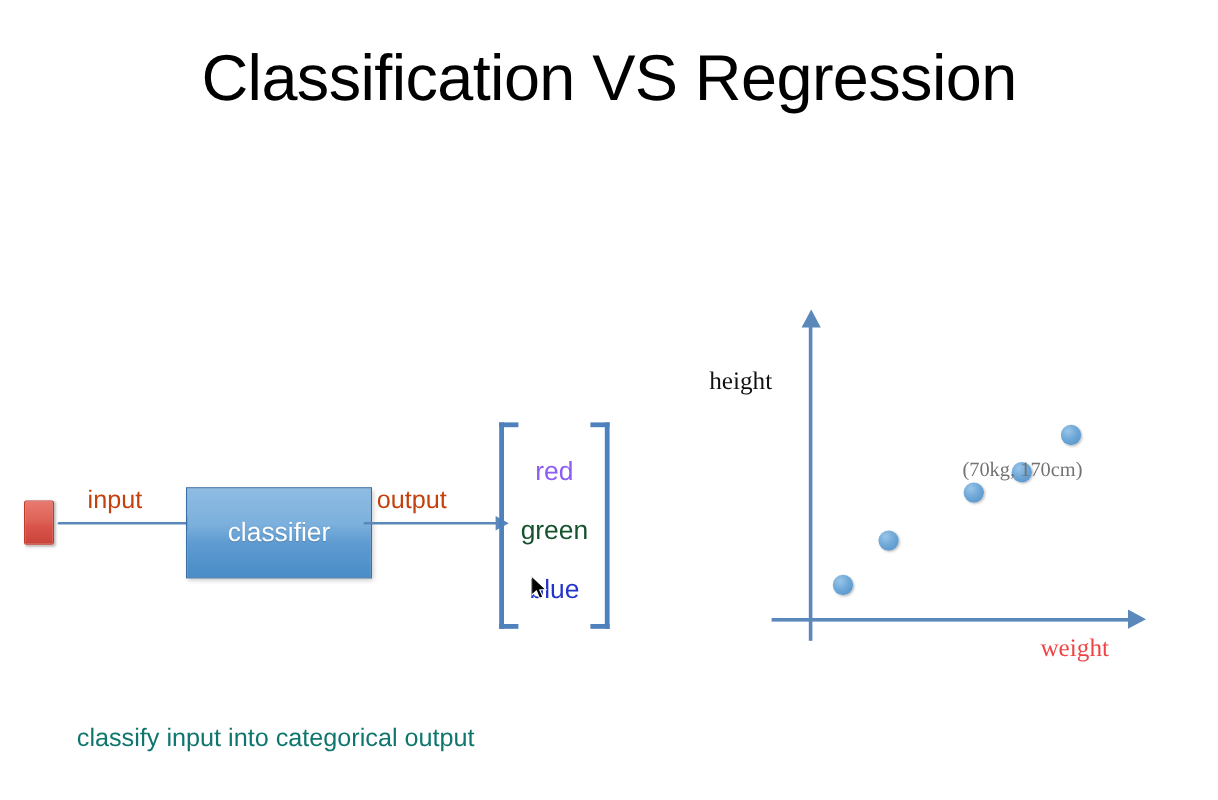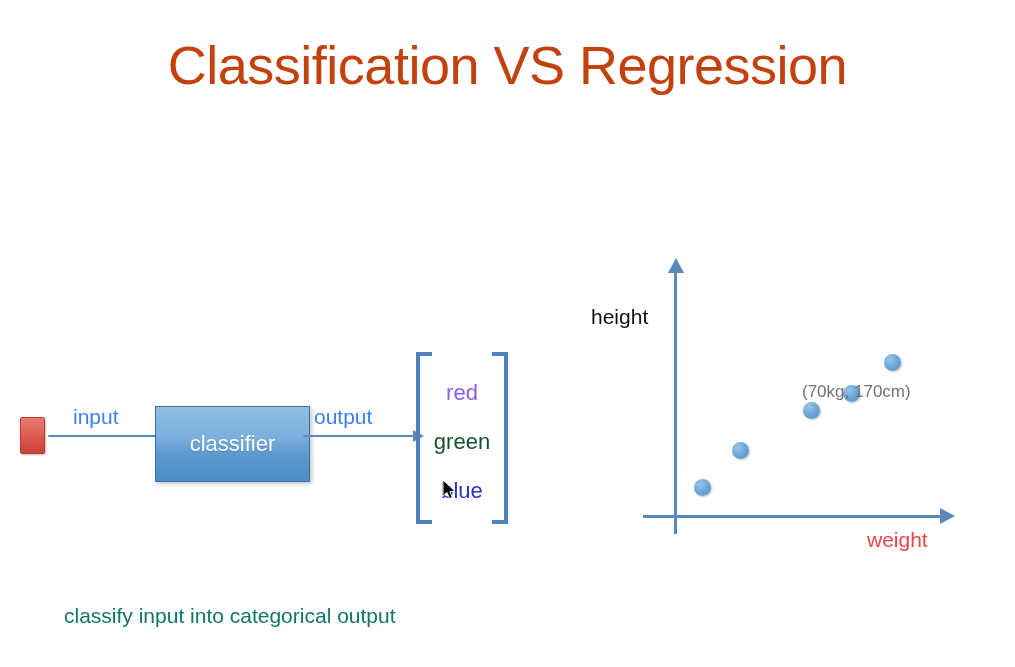--- a/index.html
+++ b/index.html
@@ -20,21 +20,21 @@
   
   #slide-title {
     position: absolute;
     left: 0;
     top: 34px;
     width: 1015px;
     text-align: center;
     font-size: 54px;
     font-weight: 400;
     letter-spacing: -0.5px;
-    color: #c2410c;
+    color: #000000;
     white-space: nowrap;
   }
 
   
   #classification-panel {
     position: absolute;
     left: 0;
     top: 0;
     width: 560px;
     height: 667px;
@@ -69,21 +69,21 @@
     top: 3px;
     width: 0;
     height: 0;
     border-top: 6px solid transparent;
     border-bottom: 6px solid transparent;
     border-left: 11px solid #5b88ba;
   }
   .arrow-label {
     position: absolute;
     font-size: 21px;
-    color: #3b82f6;
+    color: #c2410c;
     white-space: nowrap;
   }
 
   #arrow-input { left: 48px; top: 427px; width: 120px; }
   #arrow-input .arrow-line { width: 110px; }
   #arrow-input .arrow-head { left: 108px; }
   #label-input { left: 73px; top: 405px; }
 
   #arrow-output { left: 303px; top: 427px; width: 122px; }
   #arrow-output .arrow-line { width: 112px; }
@@ -151,20 +151,21 @@
     height: 21px;
   }
 
   
   #regression-panel {
     position: absolute;
     left: 560px;
     top: 0;
     width: 455px;
     height: 667px;
+    font-family: Liberation Serif, serif;
   }
 
   #axis-y-line {
     position: absolute;
     left: 114px;
     top: 272px;
     width: 3px;
     height: 262px;
     background: #5b88ba;
   }

